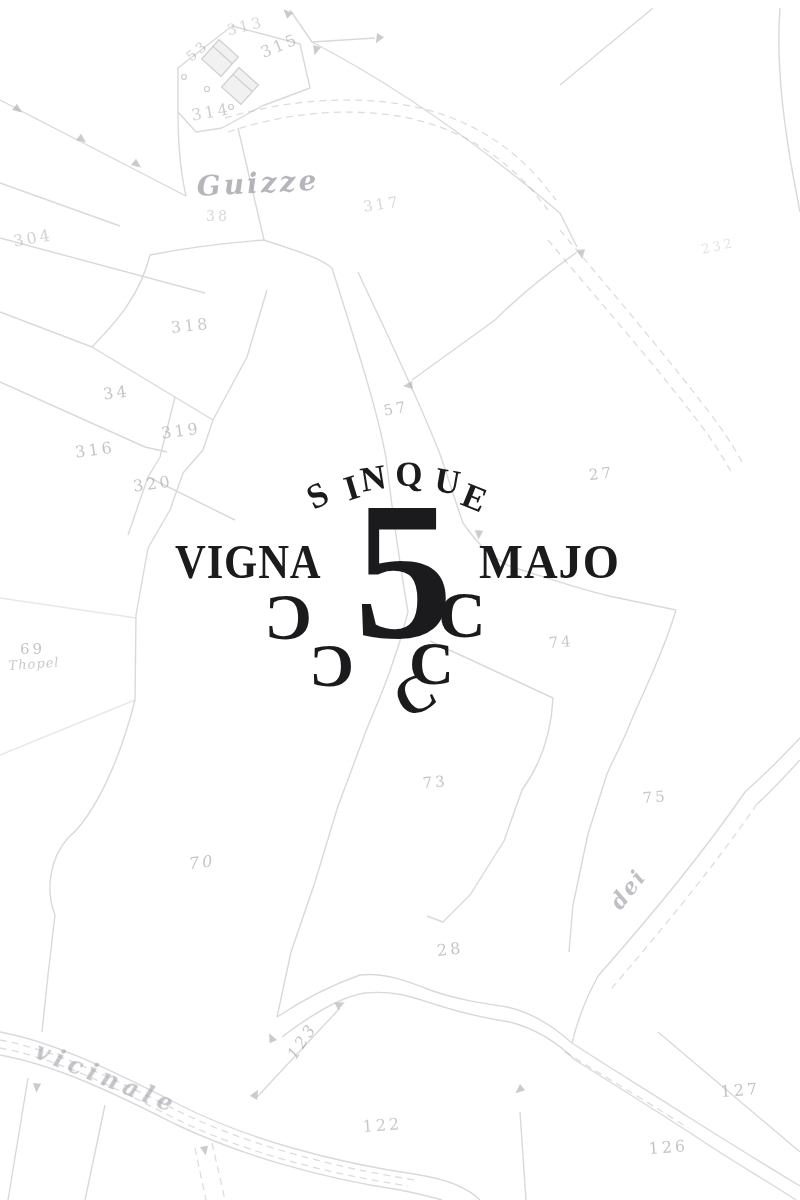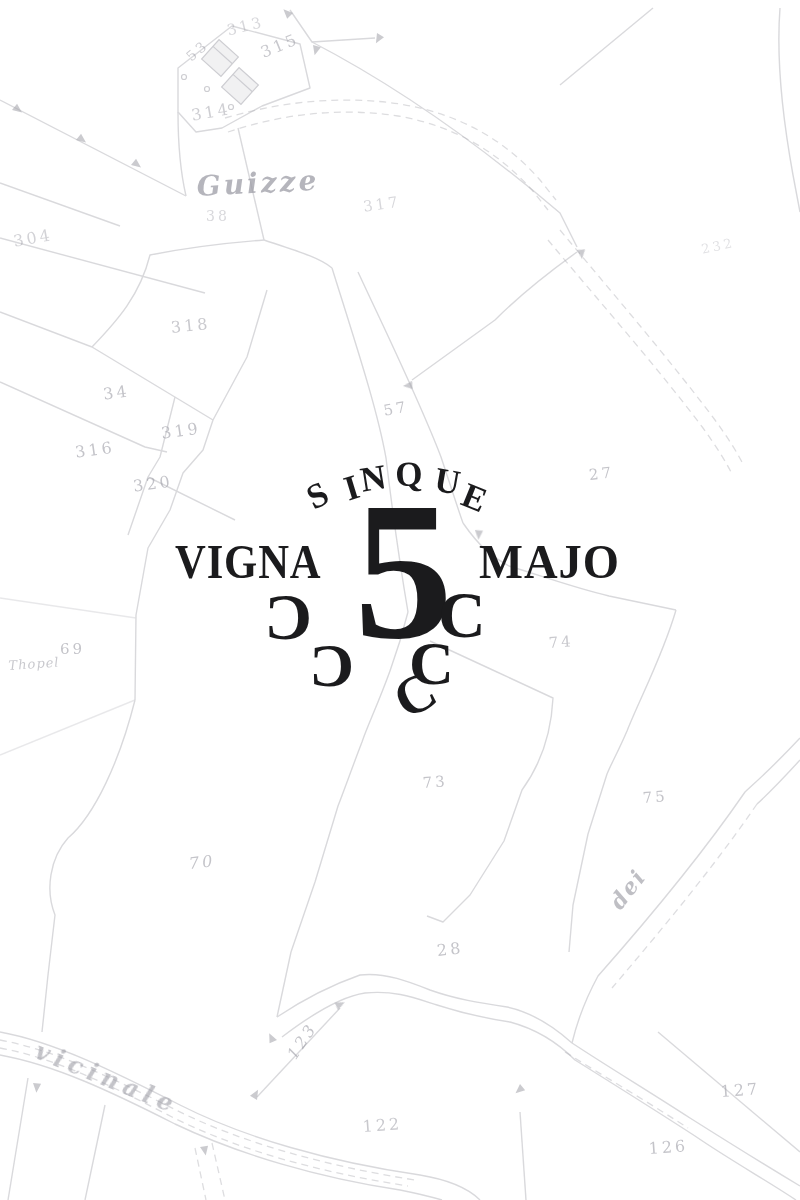--- a/index.html
+++ b/index.html
@@ -130,21 +130,21 @@
   <span class="maplabel" style="left:206px;top:208px;font-size:14px;opacity:.40;">38</span>
   <span class="maplabel" style="left:362px;top:198px;font-size:15px;opacity:.40;transform:rotate(-8deg);">317</span>
   <span class="maplabel" style="left:12px;top:232px;font-size:16px;opacity:.45;transform:rotate(-10deg);">304</span>
   <span class="maplabel" style="left:170px;top:318px;font-size:16px;opacity:.55;transform:rotate(-6deg);">318</span>
   <span class="maplabel" style="left:102px;top:385px;font-size:16px;opacity:.60;transform:rotate(-8deg);">34</span>
   <span class="maplabel" style="left:160px;top:424px;font-size:16px;opacity:.60;transform:rotate(-8deg);">319</span>
   <span class="maplabel" style="left:74px;top:443px;font-size:16px;opacity:.60;transform:rotate(-8deg);">316</span>
   <span class="maplabel" style="left:132px;top:477px;font-size:16px;opacity:.60;transform:rotate(-8deg);">320</span>
   <span class="maplabel" style="left:382px;top:402px;font-size:15px;opacity:.60;transform:rotate(-10deg);">57</span>
   <span class="maplabel" style="left:588px;top:466px;font-size:15px;opacity:.60;transform:rotate(-6deg);">27</span>
-  <span class="maplabel" style="left:20px;top:640px;font-size:15px;opacity:.60;margin-left:40px;">69</span>
+  <span class="maplabel" style="left:20px;top:640px;font-size:15px;opacity:.60;">69</span>
   <span class="maplabel it" style="left:8px;top:658px;font-size:13px;opacity:.55;letter-spacing:1px;transform:rotate(-4deg);">Thopel</span>
   <span class="maplabel" style="left:548px;top:634px;font-size:15px;opacity:.55;transform:rotate(-4deg);">74</span>
   <span class="maplabel" style="left:422px;top:774px;font-size:15px;opacity:.60;transform:rotate(-4deg);">73</span>
   <span class="maplabel" style="left:642px;top:789px;font-size:15px;opacity:.60;transform:rotate(-4deg);">75</span>
   <span class="maplabel it" style="left:188px;top:854px;font-size:16px;opacity:.60;transform:rotate(-6deg);">70</span>
   <span class="maplabel it bd" style="left:604px;top:898px;font-size:22px;opacity:.65;letter-spacing:2px;transform:rotate(-52deg);">dei</span>
   <span class="maplabel" style="left:436px;top:941px;font-size:16px;opacity:.60;transform:rotate(-6deg);">28</span>
   <span class="maplabel it bd" style="left:42px;top:1036px;font-size:24px;opacity:.60;letter-spacing:6px;transform:rotate(22deg);">vicinale</span>
   <span class="maplabel it" style="left:283px;top:1052px;font-size:16px;opacity:.60;transform:rotate(-56deg);">123</span>
   <span class="maplabel" style="left:362px;top:1117px;font-size:16px;opacity:.55;transform:rotate(-4deg);">122</span>

